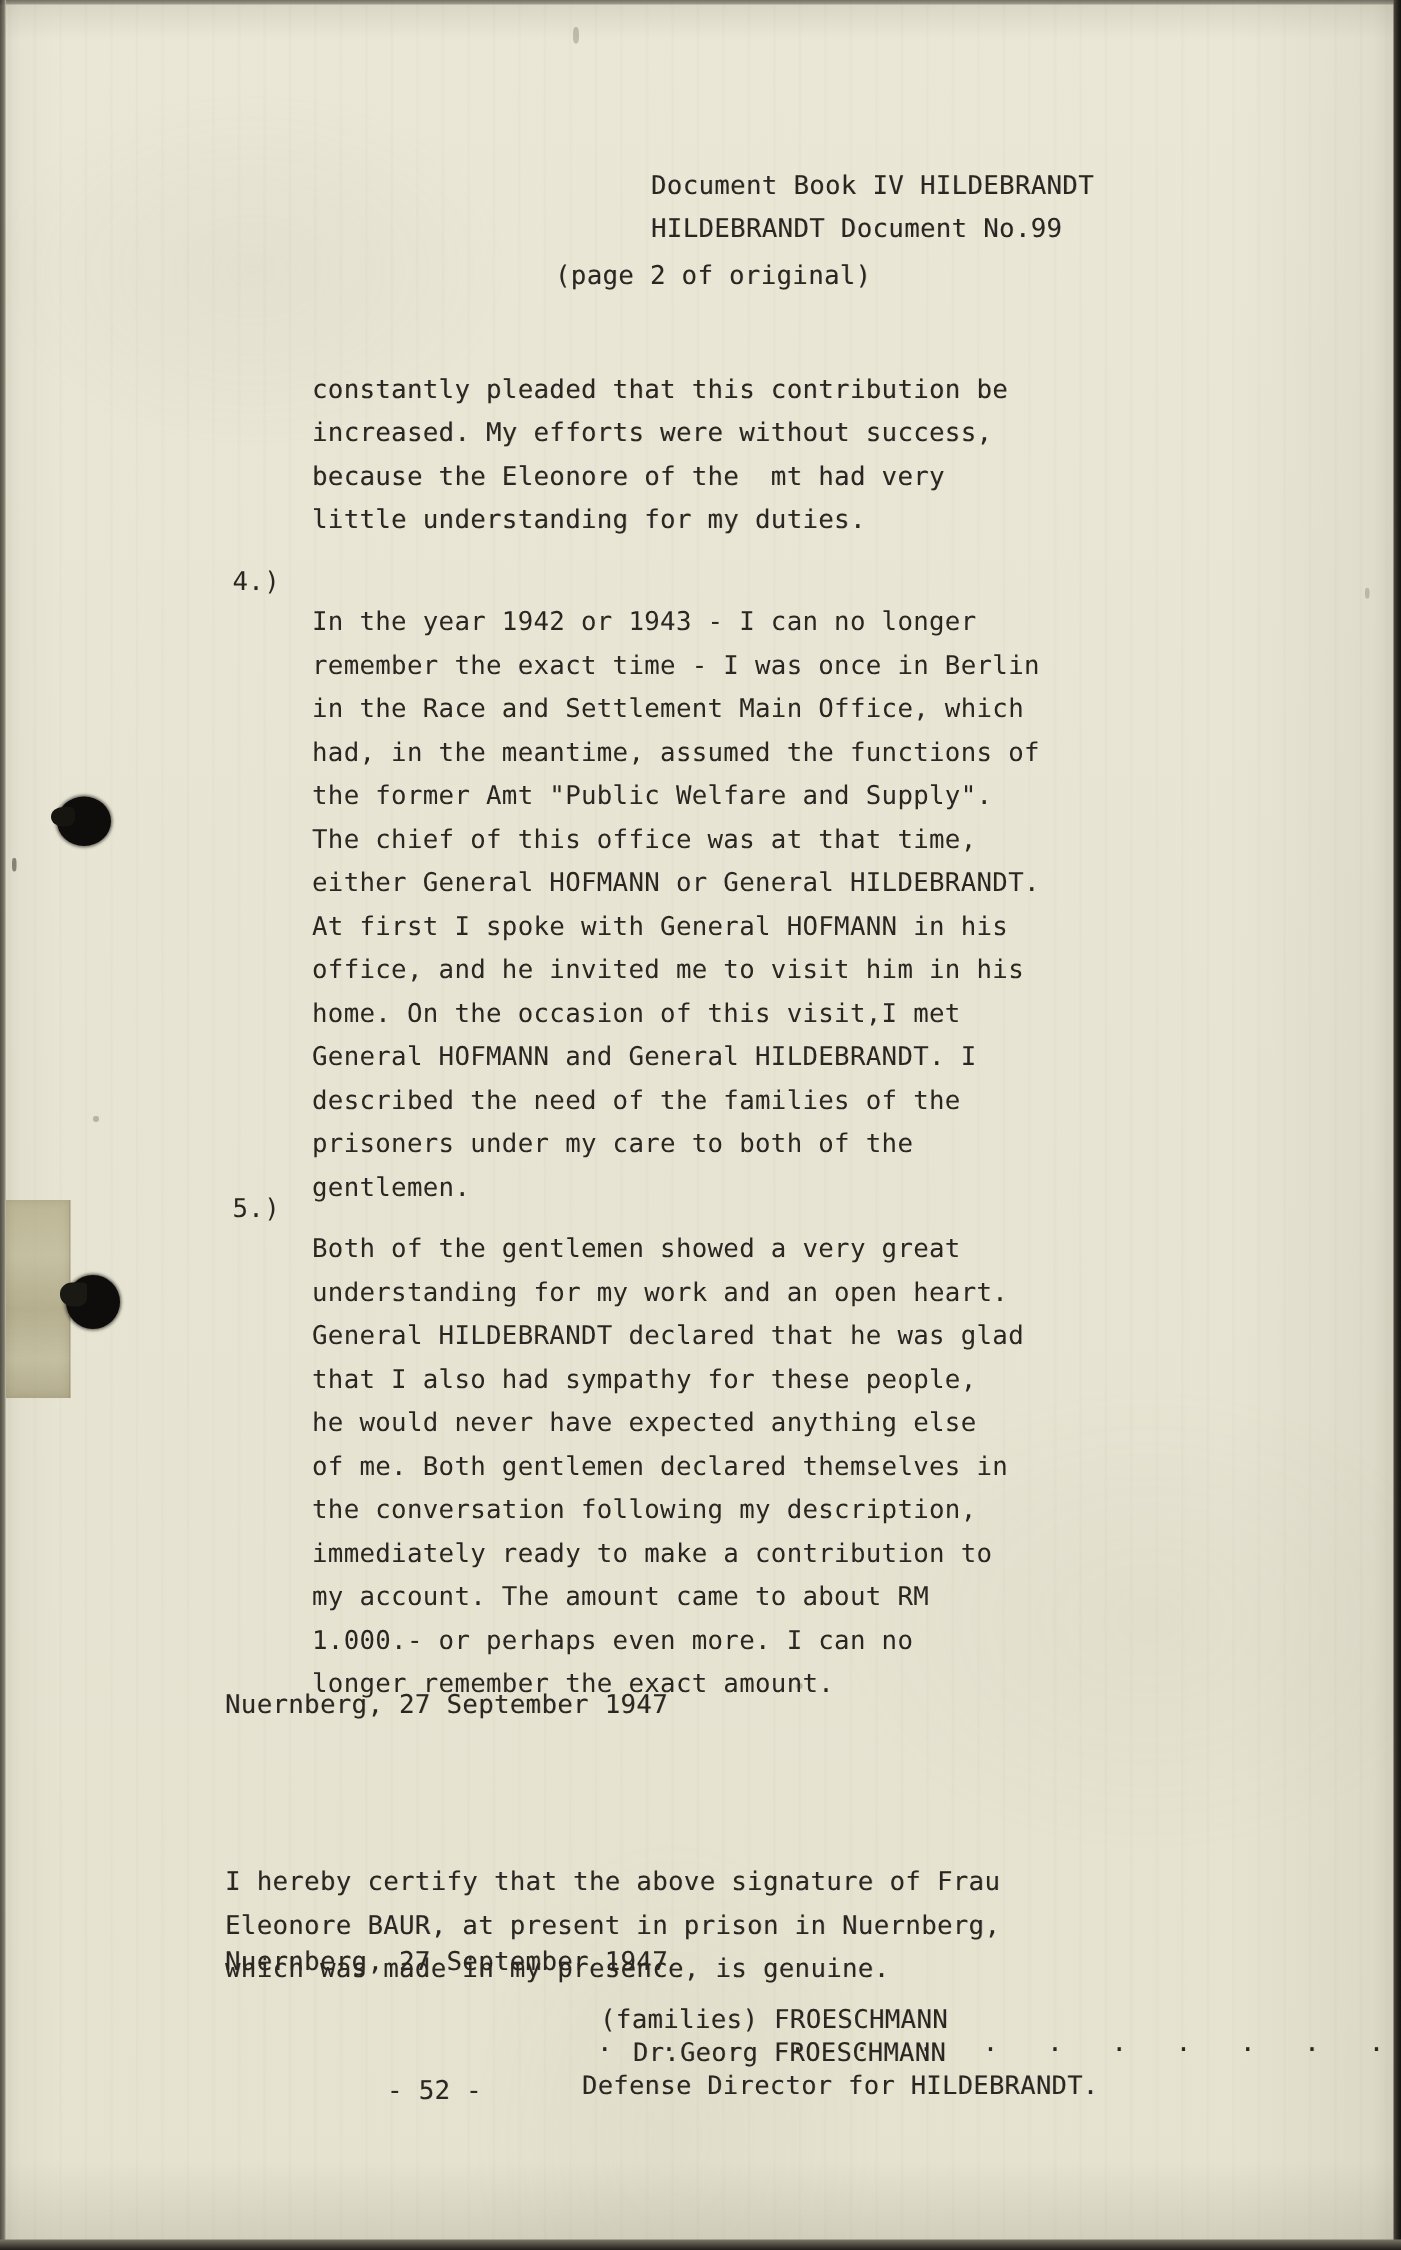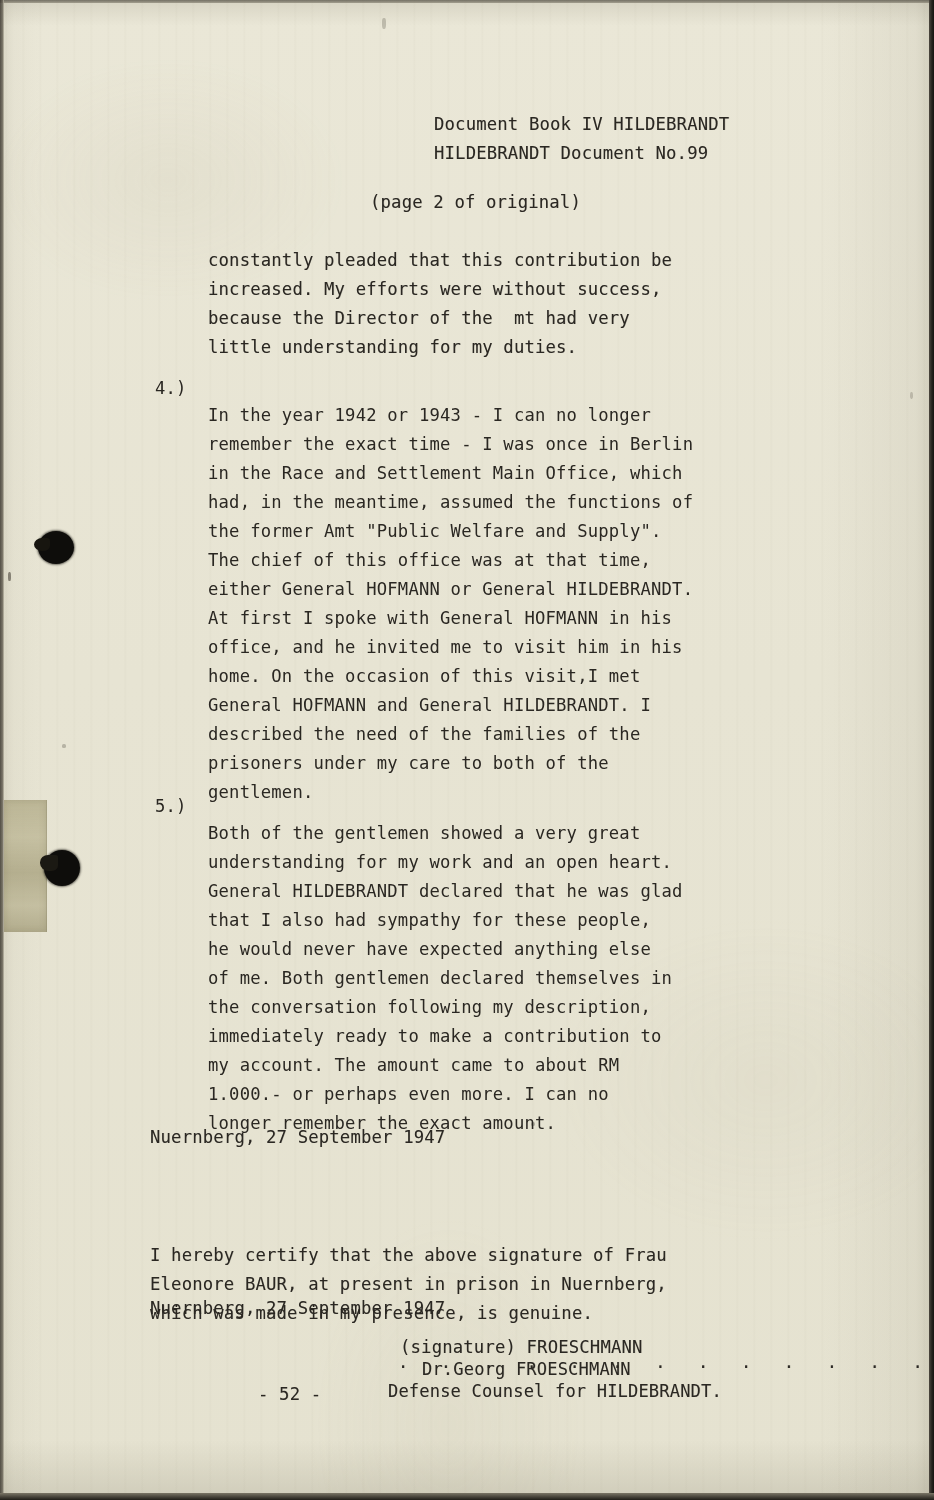--- a/index.html
+++ b/index.html
@@ -110,21 +110,21 @@
     position: absolute;
     inset: 0;
     font-size: 17.2px;
     line-height: 29px;
     letter-spacing: 0.2px;
     white-space: pre;
   }
   .blk { position: absolute; white-space: pre; }
 
   #header-block    { left: 434px; top: 110px; }
-  #page-note       { left: 370px; top: 188px; text-align: center; }
+  #page-note       { left: 370px; top: 170px; text-align: center; }
   #para-intro      { left: 208px; top: 246px; }
 
   .numbered { position: absolute; }
   .num-label { position: absolute; left: 0; top: 0; white-space: pre; }
   .num-body  { position: absolute; left: 53px; top: 0; white-space: pre; margin-top: 27px; }
 
   #para-4 { left: 155px; top: 374px; }
   #para-5 { left: 155px; top: 792px; }
 
   #date-1          { left: 150px; top: 1123px; }
@@ -169,21 +169,21 @@
 
   <div id="text-layer">
 
     <div class="blk" id="header-block"><span>Document Book IV HILDEBRANDT</span>
 <span>HILDEBRANDT Document No.99</span></div>
 
     <div class="blk" id="page-note">(page 2 of original)</div>
 
     <div class="blk" id="para-intro">constantly pleaded that this contribution be
 increased. My efforts were without success,
-because the Director of the  mt had very
+because the Eleonore of the  mt had very
 little understanding for my duties.</div>
 
     <div class="numbered" id="para-4">
       <span class="num-label">4.)</span>
       <span class="num-body">In the year 1942 or 1943 - I can no longer
 remember the exact time - I was once in Berlin
 in the Race and Settlement Main Office, which
 had, in the meantime, assumed the functions of
 the former Amt "Public Welfare and Supply".
 The chief of this office was at that time,
@@ -214,24 +214,24 @@
 
     <div class="blk" id="date-1">Nuernberg, 27 September 1947</div>
 
 
     <div class="blk" id="certify-block">I hereby certify that the above signature of Frau
 Eleonore BAUR, at present in prison in Nuernberg,
 which was made in my presence, is genuine.</div>
 
     <div class="blk" id="date-2">Nuernberg, 27 September 1947</div>
 
-    <div class="blk" id="sig-froeschmann">(signature) FROESCHMANN</div>
+    <div class="blk" id="sig-froeschmann">(families) FROESCHMANN</div>
 
     <div class="blk" id="dotline">. . . . . . . . . . . . .</div>
 
     <div class="blk" id="froesch-name">Dr.Georg FROESCHMANN</div>
 
-    <div class="blk" id="froesch-role">Defense Counsel for HILDEBRANDT.</div>
+    <div class="blk" id="froesch-role">Defense Director for HILDEBRANDT.</div>
 
     <div class="blk" id="page-number">- 52 -</div>
 
   </div>
 </div>
 
 </body></html>

